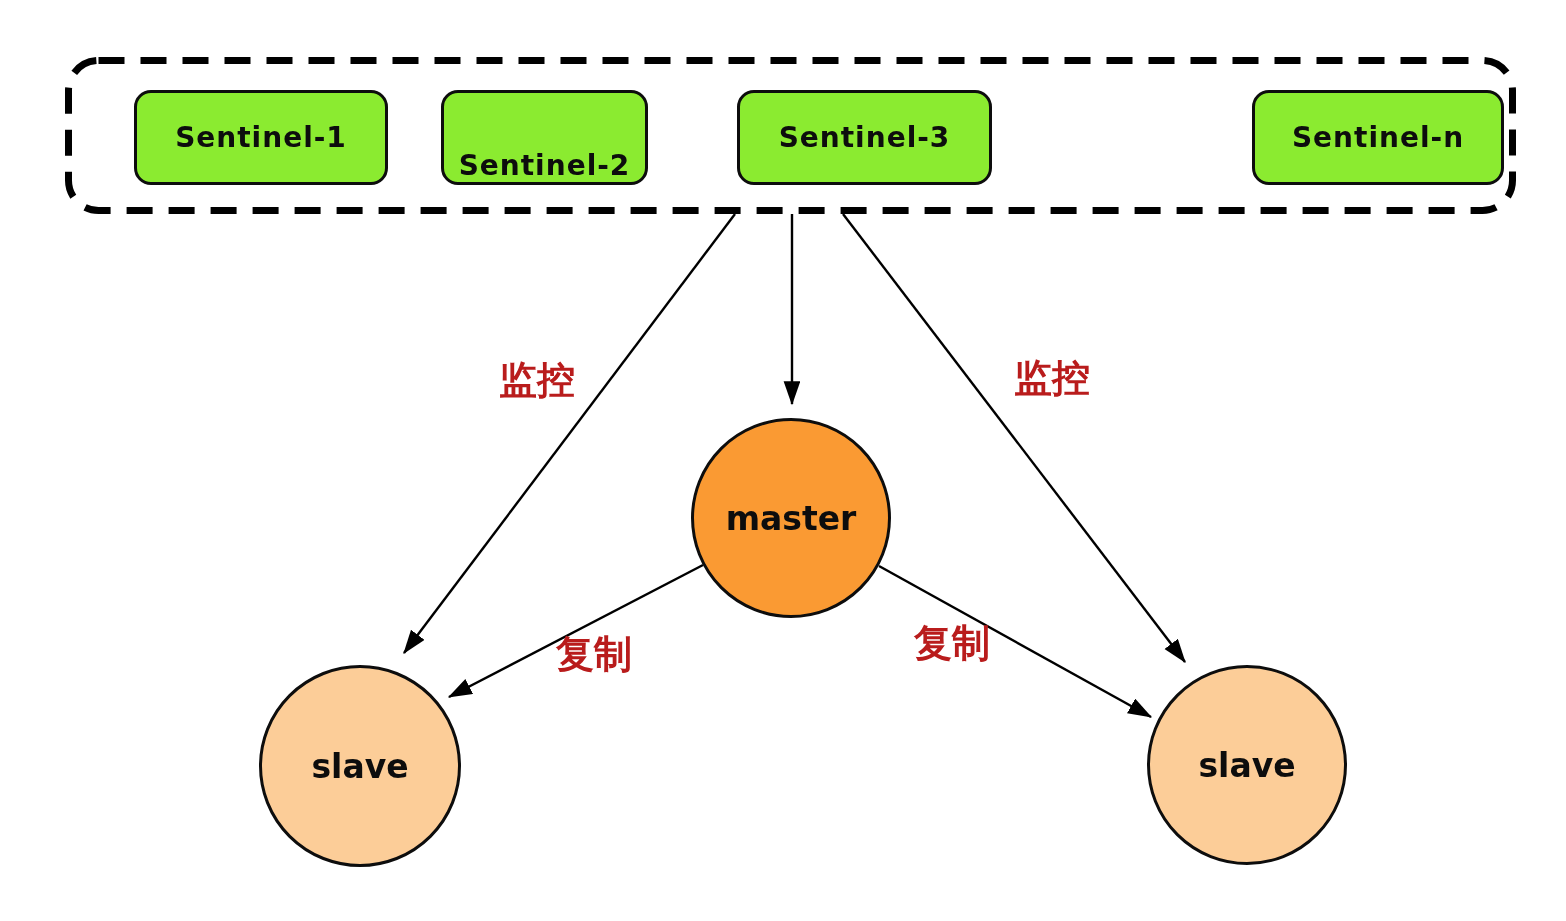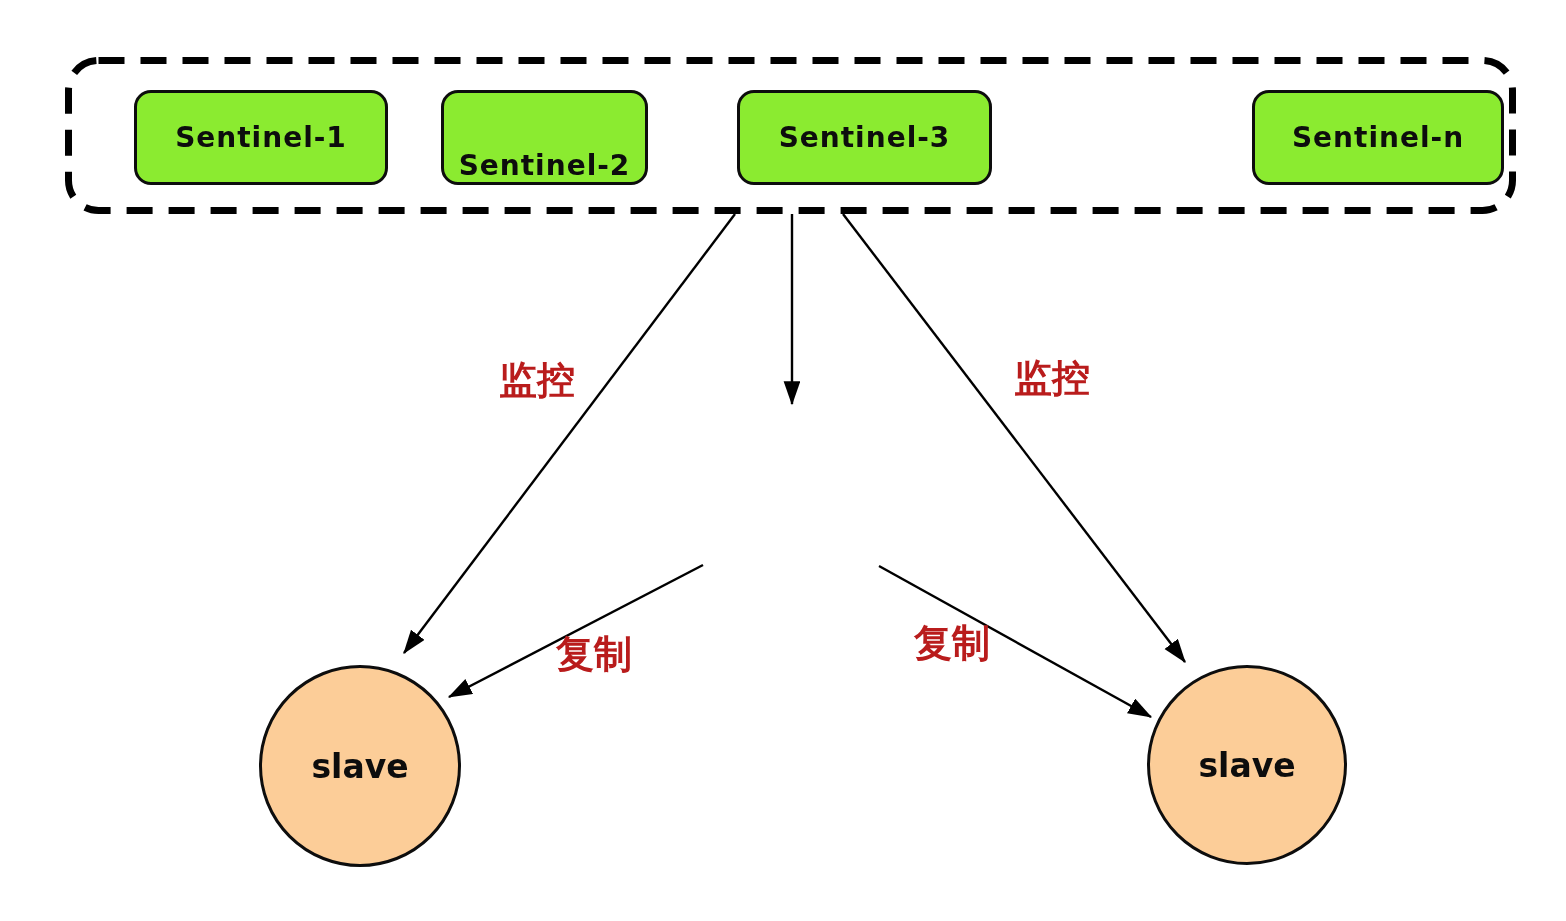--- a/index.html
+++ b/index.html
@@ -96,20 +96,23 @@
   </div>
 
   <div class="sentinel-box" style="left: 737px; top: 90px; width: 255px; background-color: rgb(139, 235, 48);">
     <span>Sentinel-3</span>
   </div>
 
   <div class="sentinel-box" style="left: 1252px; top: 90px; width: 252px; background-color: rgb(139, 235, 48);">
     <span>Sentinel-n</span>
   </div>
 
+  <div class="node-circle" style="left: 691px; top: 418px; width: 200px; height: 200px; background-color: rgb(250, 154, 51);">
+    <span>master</span>
+  </div>
 
   <div class="node-circle" style="left: 259px; top: 665px; width: 202px; height: 202px; background-color: rgb(252, 205, 152);">
     <span>slave</span>
   </div>
 
   <div class="node-circle" style="left: 1147px; top: 665px; width: 200px; height: 200px; background-color: rgb(252, 205, 152);">
     <span>slave</span>
   </div>
 
   <span class="edge-label" style="left:537px; top:380px;">监控</span>

